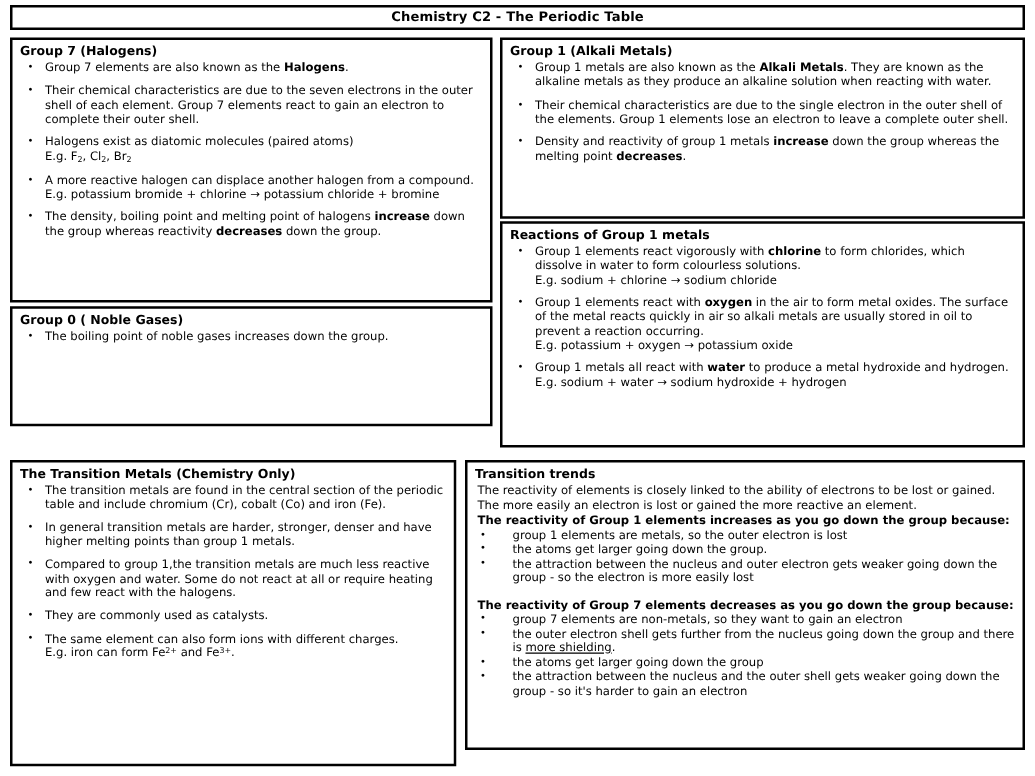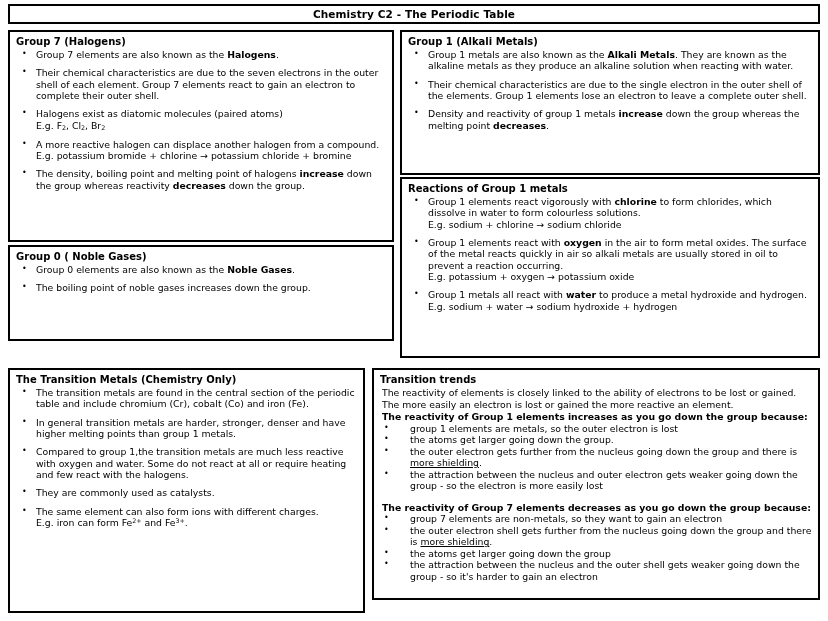--- a/index.html
+++ b/index.html
@@ -82,21 +82,20 @@
         <li>Their chemical characteristics are due to the seven electrons in the outer shell of each element. Group 7 elements react to gain an electron to complete their outer shell.</li>
         <li>Halogens exist as diatomic molecules (paired atoms)<span class="sub">E.g. F<sub>2</sub>, Cl<sub>2</sub>, Br<sub>2</sub></span></li>
         <li>A more reactive halogen can displace another halogen from a compound.<span class="sub">E.g. potassium bromide + chlorine → potassium chloride + bromine</span></li>
         <li>The density, boiling point and melting point of halogens <b>increase</b> down the group whereas reactivity <b>decreases</b> down the group.</li>
       </ul>
   </div>
 
   <div class="box" id="box-g0">
     <div class="box-head">Group 0 ( Noble Gases)</div>
     <ul class="bul">
-        <li>Group 0 elements are also known as the <b>Noble Gases</b>.</li>
         <li>The boiling point of noble gases increases down the group.</li>
       </ul>
   </div>
 
   <div class="box" id="box-g1">
     <div class="box-head">Group 1 (Alkali Metals)</div>
     <ul class="bul">
         <li>Group 1 metals are also known as the <b>Alkali Metals</b>. They are known as the alkaline metals as they produce an alkaline solution when reacting with water.</li>
         <li>Their chemical characteristics are due to the single electron in the outer shell of the elements. Group 1 elements lose an electron to leave a complete outer shell.</li>
         <li>Density and reactivity of group 1 metals <b>increase</b> down the group whereas the melting point <b>decreases</b>.</li>
@@ -124,21 +123,20 @@
   </div>
 
   <div class="box" id="box-et">
     <div class="box-head">Transition trends</div>
     <div class="para">The reactivity of elements is closely linked to the ability of electrons to be lost or gained.</div>
     <div class="para">The more easily an electron is lost or gained the more reactive an element.</div>
     <div class="para bold">The reactivity of Group 1 elements increases as you go down the group because:</div>
     <ul class="bul2">
         <li>group 1 elements are metals, so the outer electron is lost</li>
         <li>the atoms get larger going down the group.</li>
-        <li>the outer electron gets further from the nucleus going down the group and there is <span class="u">more shielding</span>.</li>
         <li>the attraction between the nucleus and outer electron gets weaker going down the group - so the electron is more easily lost</li>
       </ul>
     <div class="gap"></div>
     <div class="para bold">The reactivity of Group 7 elements decreases as you go down the group because:</div>
     <ul class="bul2">
         <li>group 7 elements are non-metals, so they want to gain an electron</li>
         <li>the outer electron shell gets further from the nucleus going down the group and there is <span class="u">more shielding</span>.</li>
         <li>the atoms get larger going down the group</li>
         <li>the attraction between the nucleus and the outer shell gets weaker going down the group - so it's harder to gain an electron</li>
       </ul>

